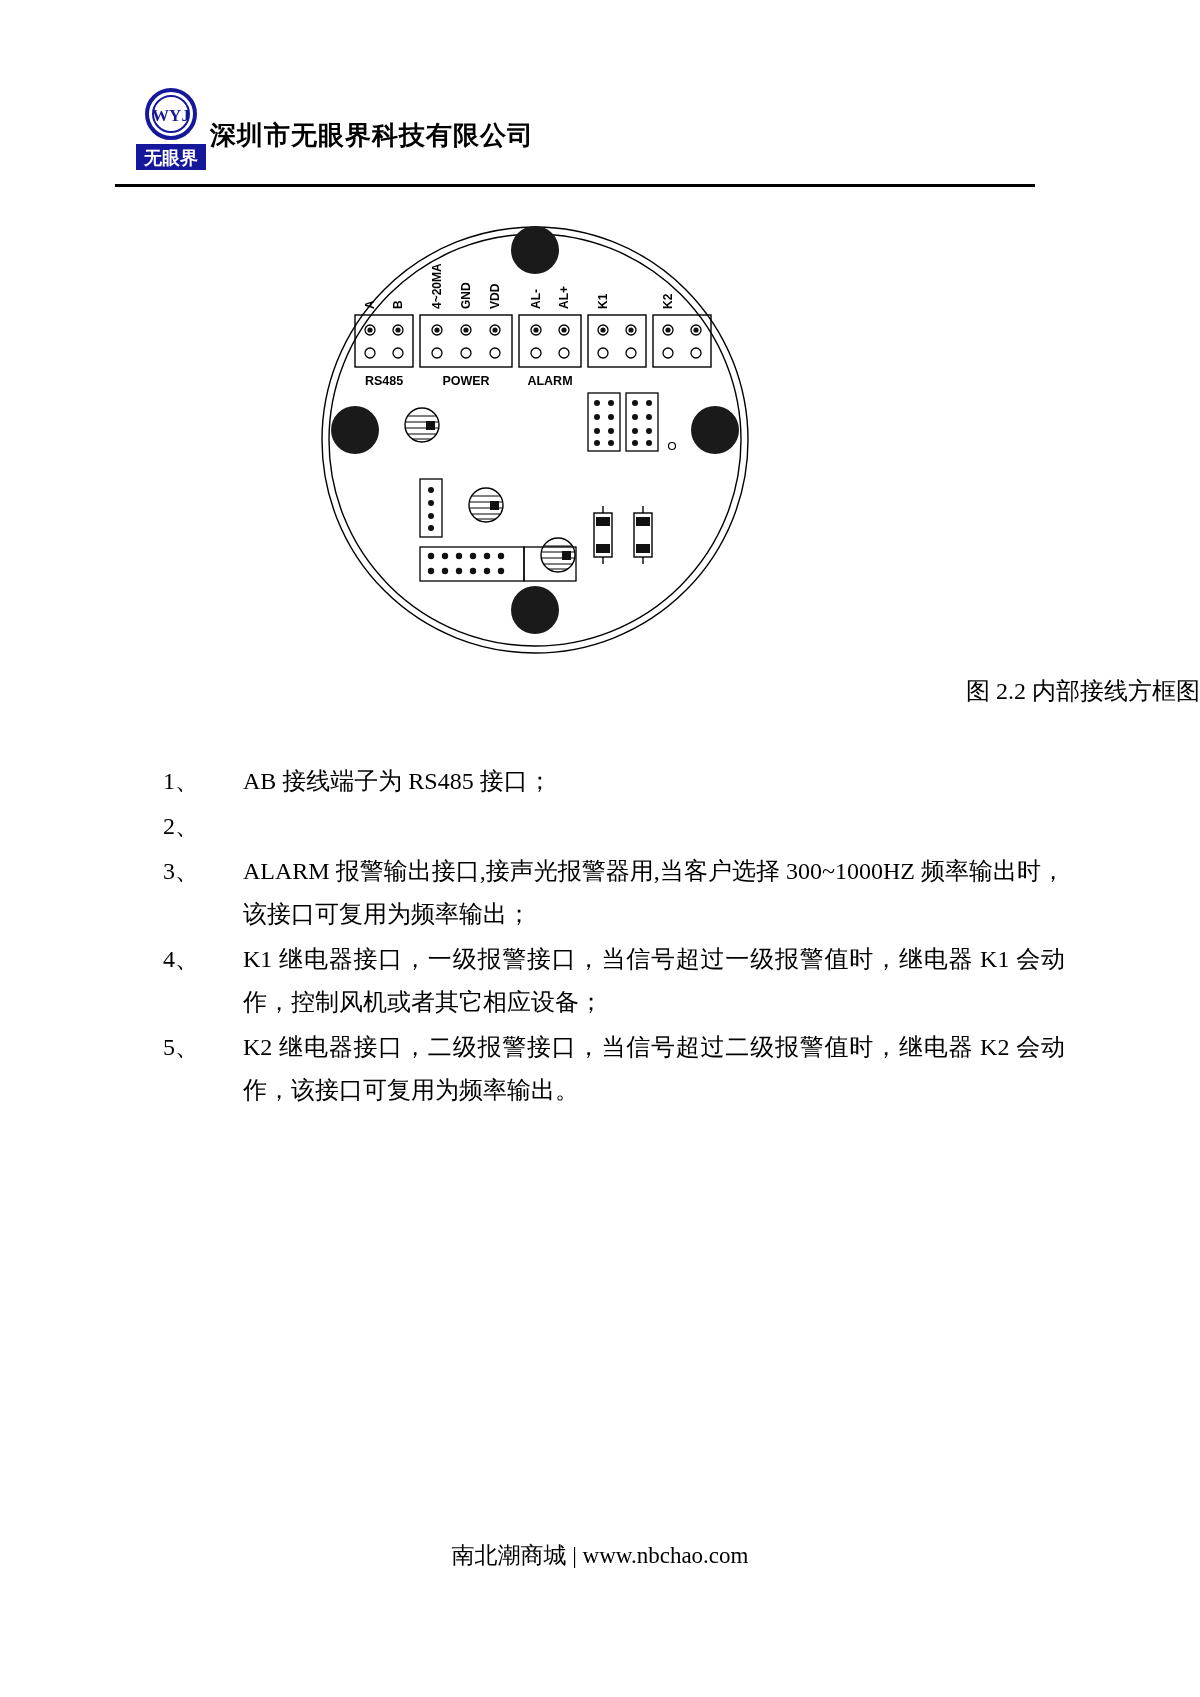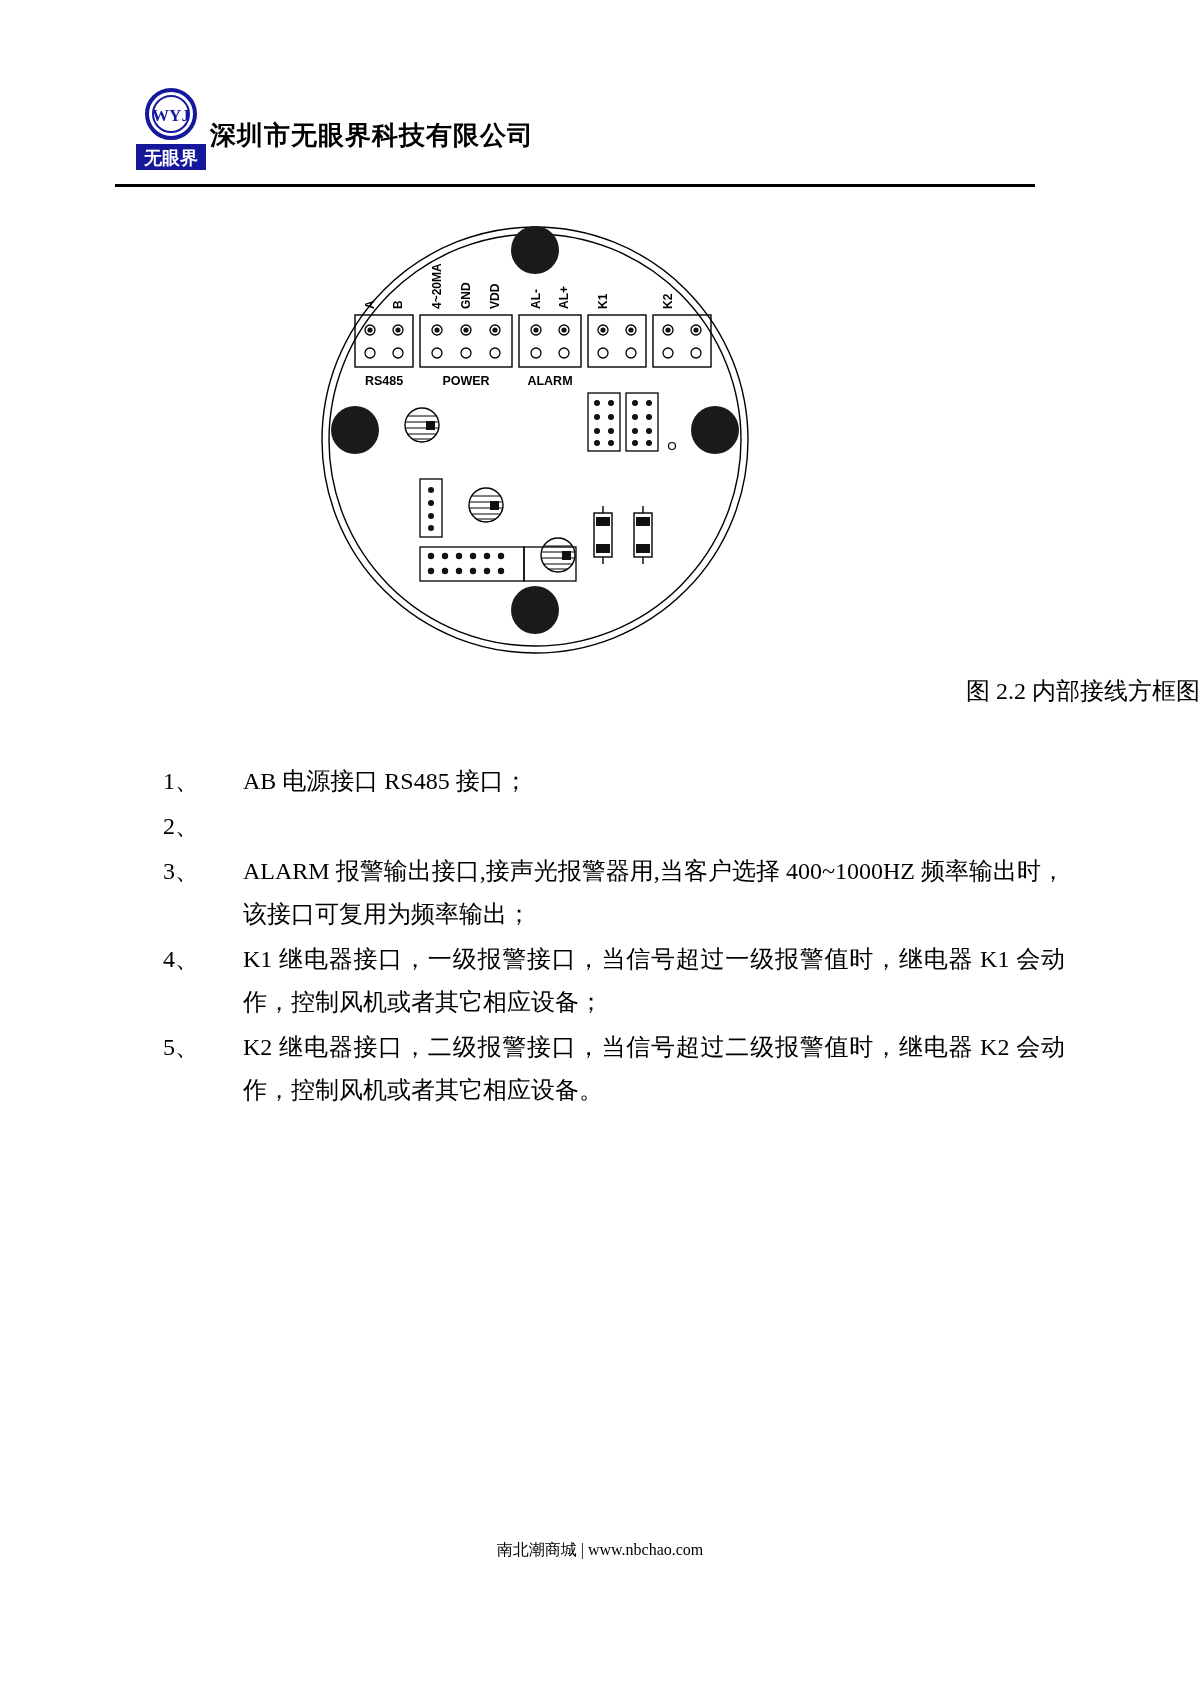--- a/index.html
+++ b/index.html
@@ -108,21 +108,21 @@
     text-align: justify;
   }
 
   
   .footer {
     position: absolute;
     left: 0;
     top: 1540px;
     width: 1200px;
     text-align: center;
-    font-size: 16px;
+    font-size: 23px;
     font-family: "Liberation Serif", serif;
   }
 </style>
 </head>
 <body>
 
 <div class="page">
 
   <div class="header">
     <div class="logo">
@@ -331,35 +331,35 @@
       </g>
     </svg>
   </div>
 
   <div class="figure-caption">图 2.2  内部接线方框图</div>
 
   <div class="body-text">
     <ol class="items">
       <li>
         <span class="num">1、</span>
-        <span class="txt">AB 电源接口 RS485 接口；</span>
+        <span class="txt">AB 接线端子为 RS485 接口；</span>
       </li>
       <li>
         <span class="num">2、</span>
       </li>
       <li>
         <span class="num">3、</span>
-        <span class="txt">ALARM 报警输出接口,接声光报警器用,当客户选择 400~1000HZ 频率输出时，该接口可复用为频率输出；</span>
+        <span class="txt">ALARM 报警输出接口,接声光报警器用,当客户选择 300~1000HZ 频率输出时，该接口可复用为频率输出；</span>
       </li>
       <li>
         <span class="num">4、</span>
         <span class="txt">K1 继电器接口，一级报警接口，当信号超过一级报警值时，继电器 K1 会动作，控制风机或者其它相应设备；</span>
       </li>
       <li>
         <span class="num">5、</span>
-        <span class="txt">K2 继电器接口，二级报警接口，当信号超过二级报警值时，继电器 K2 会动作，控制风机或者其它相应设备。</span>
+        <span class="txt">K2 继电器接口，二级报警接口，当信号超过二级报警值时，继电器 K2 会动作，该接口可复用为频率输出。</span>
       </li>
     </ol>
   </div>
 
   <div class="footer">南北潮商城 | www.nbchao.com</div>
 
 </div>
 
 </body></html>

